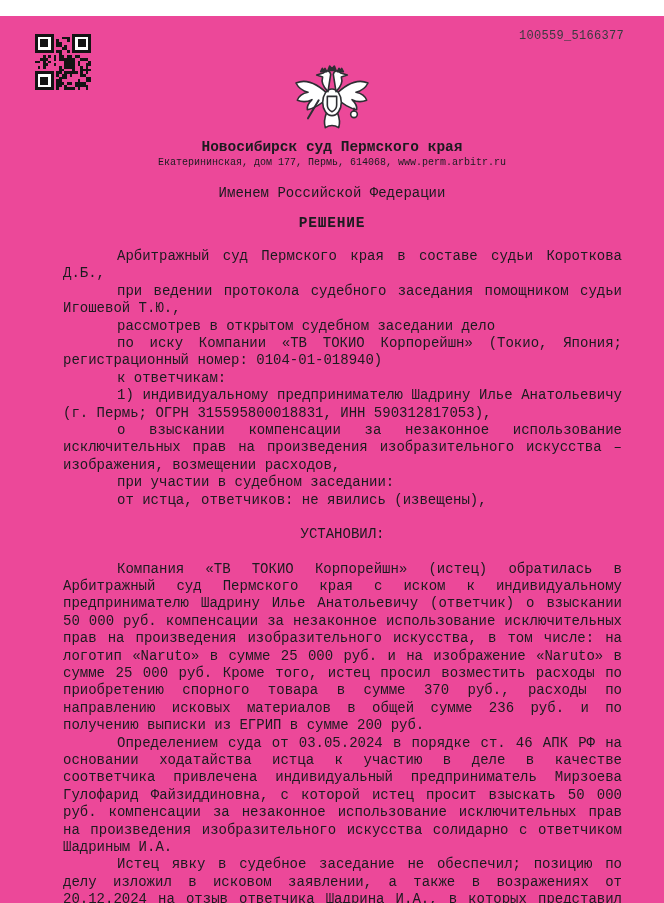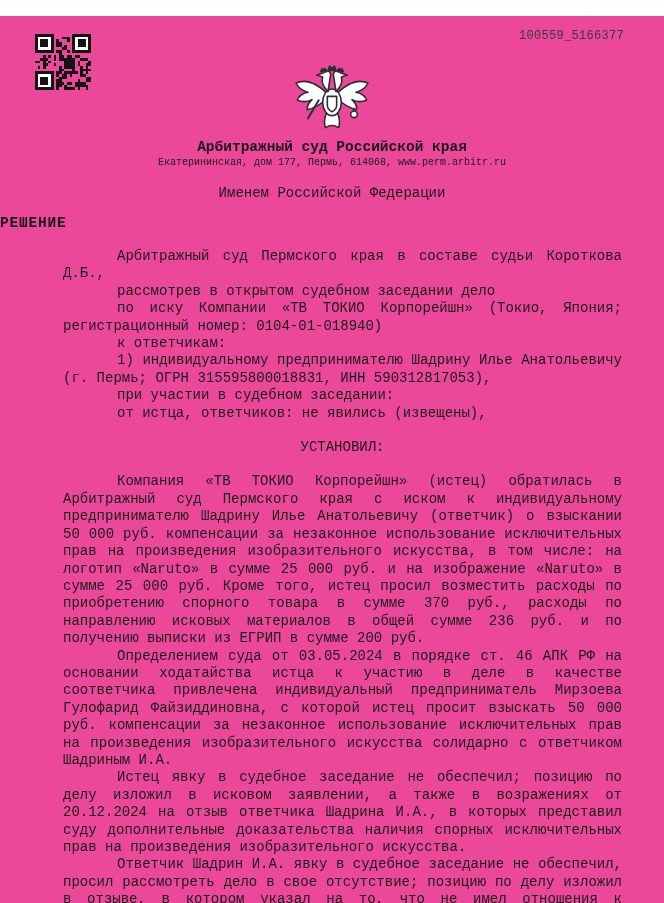--- a/index.html
+++ b/index.html
@@ -18,21 +18,21 @@
     font-size:12px; color:#3a3a40; letter-spacing:0.3px;
   }
   .qr {
     position:absolute; top:18px; left:35px;
     width:56px; height:56px;
   }
   .emblem-wrap { padding-top:47px; text-align:center; height:73px; box-sizing:content-box; }
   .court-name   { text-align:center; font-weight:bold; font-size:14.5px; margin-top:3px; }
   .court-address{ text-align:center; font-size:10px; margin-top:2px; }
   .in-name      { text-align:center; font-size:14px; margin-top:17px; }
-  .decision-title{ text-align:left; font-size:14.5px; font-weight:bold; letter-spacing:0.8px; margin-top:14px; }
+  .decision-title{ text-align:center; font-size:14.5px; font-weight:bold; letter-spacing:0.8px; margin-top:14px; }
 
   .case-block { margin:15px 42px 0 63px; font-size:14px; line-height:17.4px; }
   .city-line  { font-style:italic; padding-left:54px; }
   .date-row   { display:flex; justify-content:space-between; }
   .date-left  { font-weight:bold; padding-left:54px; }
   .case-right { font-weight:normal; }
 
   .content { margin:0 42px 0 63px; font-size:14px; line-height:17.4px; text-align:justify; }
   .content p { margin:0; text-indent:54px; }
   .intro { margin-top:17px; }
@@ -209,32 +209,34 @@
         <path d="M53 46 h14 v13 q0 7 -7 10 q-7 -3 -7 -10 z"></path>
 
         <path d="M40 52 L24 79" stroke-width="3"></path>
 
         <circle cx="93" cy="73" r="5"></circle>
         <path d="M93 64 v4"></path>
       </g>
     </svg>
   </div>
 
-  <div class="court-name">Арбитражный суд Российской края</div>
+  <div class="court-name">Новосибирск суд Пермского края</div>
   <div class="court-address">Екатерининская, дом 177, Пермь, 614068, www.perm.arbitr.ru</div>
   <div class="in-name">Именем Российской Федерации</div>
   <div class="decision-title">РЕШЕНИЕ</div>
 
 
   <div class="content intro">
     <p>Арбитражный суд Пермского края в составе судьи Короткова Д.Б.,</p>
+    <p>при ведении протокола судебного заседания помощником судьи Игошевой Т.Ю.,</p>
     <p>рассмотрев в открытом судебном заседании дело</p>
     <p>по иску Компании «ТВ ТОКИО Корпорейшн» (Токио, Япония; регистрационный номер: 0104-01-018940)</p>
     <p>к ответчикам:</p>
     <p>1) индивидуальному предпринимателю Шадрину Илье Анатольевичу (г. Пермь; ОГРН 315595800018831, ИНН 590312817053),</p>
+    <p>о взыскании компенсации за незаконное использование исключительных прав на произведения изобразительного искусства – изображения, возмещении расходов,</p>
     <p>при участии в судебном заседании:</p>
     <p>от истца, ответчиков: не явились (извещены),</p>
   </div>
 
   <div class="content">
     <p class="established">УСТАНОВИЛ:</p>
     <div class="body-paragraphs">
       <p>Компания «ТВ ТОКИО Корпорейшн» (истец) обратилась в Арбитражный суд Пермского края с иском к индивидуальному предпринимателю Шадрину Илье Анатольевичу (ответчик) о взыскании 50 000 руб. компенсации за незаконное использование исключительных прав на произведения изобразительного искусства, в том числе: на логотип «Naruto» в сумме 25 000 руб. и на изображение «Naruto» в сумме 25 000 руб. Кроме того, истец просил возместить расходы по приобретению спорного товара в сумме 370 руб., расходы по направлению исковых материалов в общей сумме 236 руб. и по получению выписки из ЕГРИП в сумме 200 руб.</p>
       <p>Определением суда от 03.05.2024 в порядке ст. 46 АПК РФ на основании ходатайства истца к участию в деле в качестве соответчика привлечена индивидуальный предприниматель Мирзоева Гулофарид Файзиддиновна, с которой истец просит взыскать 50 000 руб. компенсации за незаконное использование исключительных прав на произведения изобразительного искусства солидарно с ответчиком Шадриным И.А.</p>
       <p>Истец явку в судебное заседание не обеспечил; позицию по делу изложил в исковом заявлении, а также в возражениях от 20.12.2024 на отзыв ответчика Шадрина И.А., в которых представил суду дополнительные доказательства наличия спорных исключительных прав на произведения изобразительного искусства.</p>

